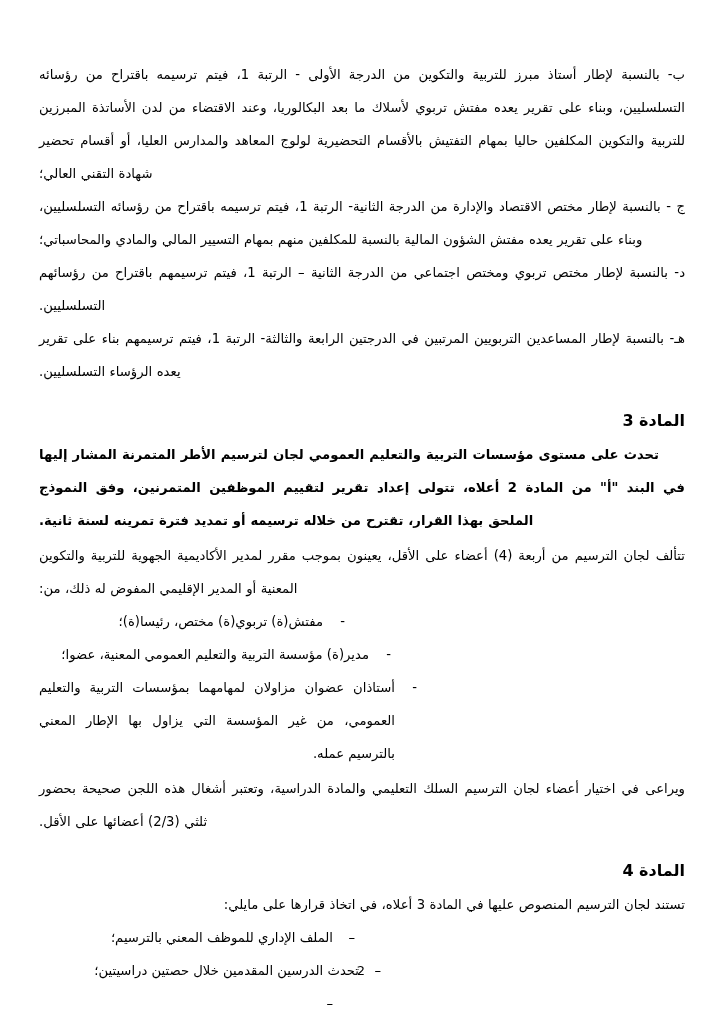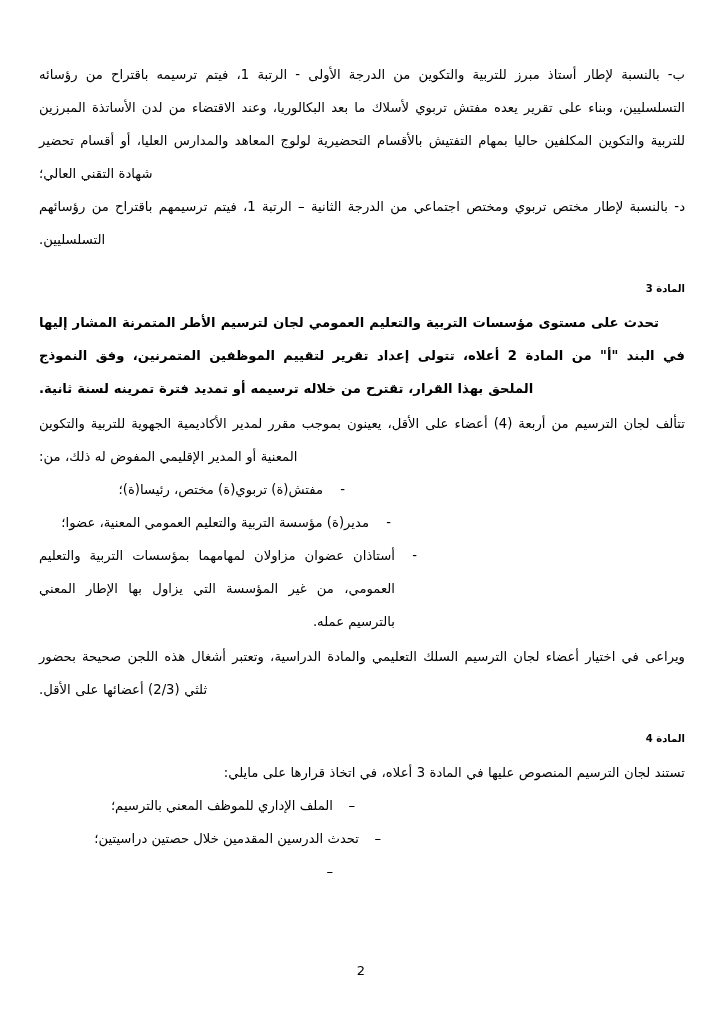--- a/index.html
+++ b/index.html
@@ -42,21 +42,21 @@
   }
   .para.j-both {
     text-align: justify;
     text-align-last: left;
   }
   .gap-sm { height: 2px; }
   .gap-md { height: 10px; }
 
   
   .article-heading {
-    font-size: 10px;
+    font-size: 16px;
     line-height: 30px;
     font-weight: bold;
     text-align: center;
     direction: rtl;
     margin: 0;
     padding-top: 8px;
     padding-bottom: 2px;
   }
 
   
@@ -116,23 +116,25 @@
 </style>
 </head>
 <body>
 
 <div class="page">
 
   <div class="content">
 
     <p class="para j-both">ب- بالنسبة لإطار أستاذ مبرز للتربية والتكوين من الدرجة الأولى - الرتبة 1، فيتم ترسيمه باقتراح من رؤسائه التسلسليين، وبناء على تقرير يعده مفتش تربوي لأسلاك ما بعد البكالوريا، وعند الاقتضاء من لدن الأساتذة المبرزين للتربية والتكوين المكلفين حاليا بمهام التفتيش بالأقسام التحضيرية لولوج المعاهد والمدارس العليا، أو أقسام تحضير شهادة التقني العالي؛</p>
 
+    <p class="para j-both">ج - بالنسبة لإطار مختص الاقتصاد والإدارة من الدرجة الثانية- الرتبة 1، فيتم ترسيمه باقتراح من رؤسائه التسلسليين، وبناء على تقرير يعده مفتش الشؤون المالية بالنسبة للمكلفين منهم بمهام التسيير المالي والمادي والمحاسباتي؛</p>
 
     <p class="para j-both">د- بالنسبة لإطار مختص تربوي ومختص اجتماعي من الدرجة الثانية – الرتبة 1، فيتم ترسيمهم باقتراح من رؤسائهم التسلسليين.</p>
 
+    <p class="para j-both">هـ- بالنسبة لإطار المساعدين التربويين المرتبين في الدرجتين الرابعة والثالثة- الرتبة 1، فيتم ترسيمهم بناء على تقرير يعده الرؤساء التسلسليين.</p>
 
     <div class="gap-md"></div>
 
     <h2 class="article-heading">المادة 3</h2>
 
     <p class="para j-both intro-indent">تحدث على مستوى مؤسسات التربية والتعليم العمومي لجان لترسيم الأطر المتمرنة المشار إليها في البند "أ" من المادة 2 أعلاه، تتولى إعداد تقرير لتقييم الموظفين المتمرنين، وفق النموذج الملحق بهذا القرار، تقترح من خلاله ترسيمه أو تمديد فترة تمرينه لسنة ثانية.</p>
 
     <div class="gap-sm"></div>
 
     <p class="para j-both">تتألف لجان الترسيم من أربعة (4) أعضاء على الأقل، يعينون بموجب مقرر لمدير الأكاديمية الجهوية للتربية والتكوين المعنية أو المدير الإقليمي المفوض له ذلك، من:</p>

